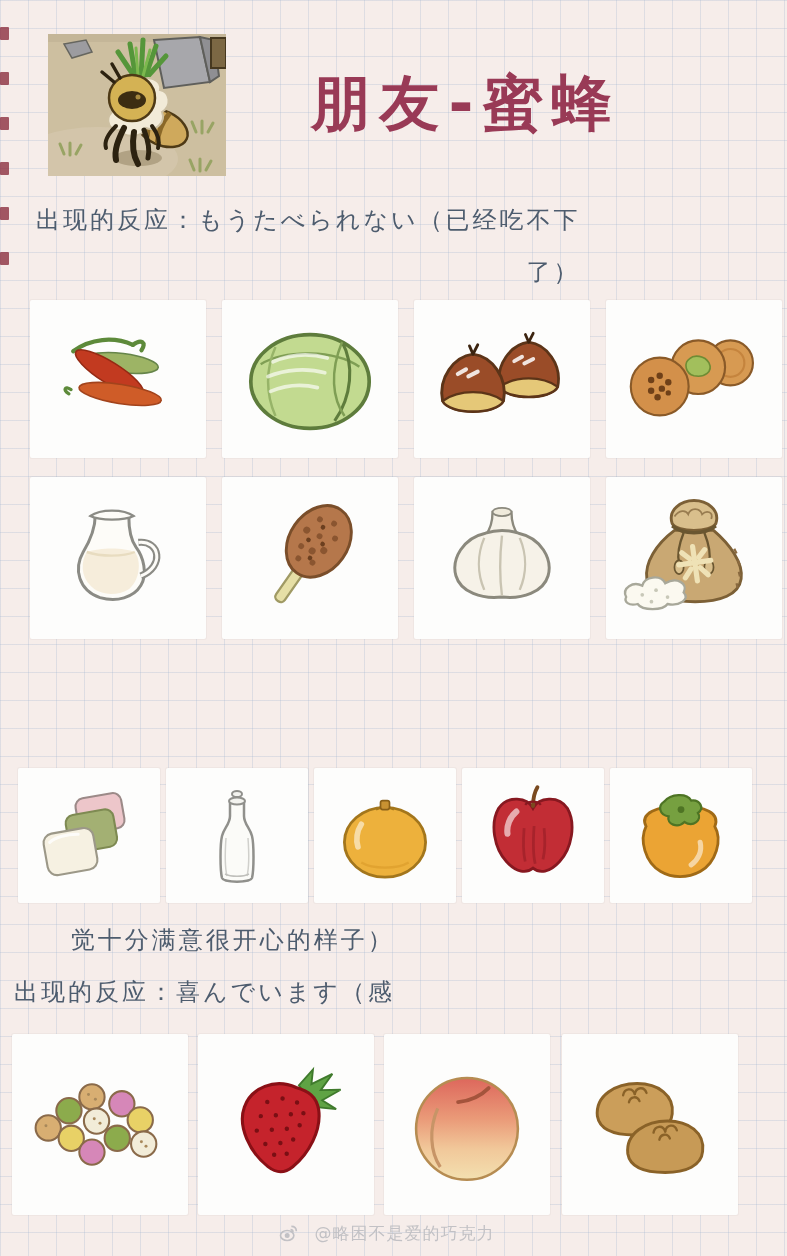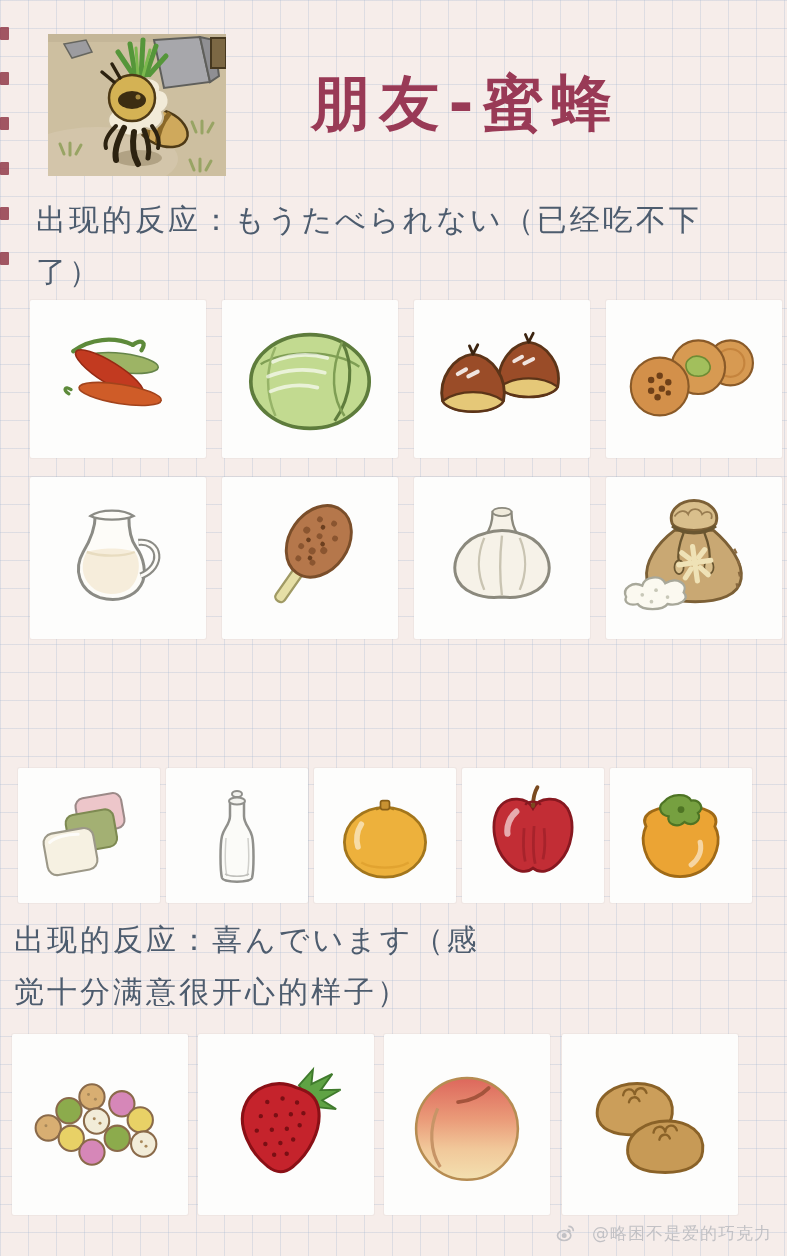--- a/index.html
+++ b/index.html
@@ -12,31 +12,31 @@
     background-size:28px 28px;
     font-family:"DejaVu Sans", sans-serif;
   }
   .title{
     position:absolute;left:228px;top:54px;width:475px;height:100px;
     display:flex;align-items:center;justify-content:center;
     font-size:60px;font-weight:bold;color:#993a56;letter-spacing:9px;
   }
   .bee{position:absolute;left:48px;top:34px;width:178px;height:142px;}
   .reaction{
-    position:absolute;color:#4d5c6e;font-size:30px;letter-spacing:3px;
-    line-height:52px;font-weight:500;white-space:nowrap;
+    position:absolute;color:#4d5c6e;font-size:24px;letter-spacing:3px;
+    line-height:52px;font-weight:500;white-space:nowrap;text-align:right;
   }
   .card{
     position:absolute;background:#fdfdfc;border-radius:2px;
     display:flex;align-items:center;justify-content:center;
     box-shadow:0 0 0 1px rgba(120,110,100,0.05);
   }
   .watermark{
     position:absolute;left:0;top:1219px;width:772px;height:28px;
-    display:flex;justify-content:flex-end;align-items:center;gap:17px;
+    display:flex;justify-content:center;align-items:center;gap:17px;
     color:#bdbdc1;font-size:17px;letter-spacing:1px;opacity:0.9;
   }
   .edge-mark{position:absolute;left:0;width:9px;height:13px;background:#8c3040;opacity:.8;border-radius:1px;}
 </style>
 </head>
 <body>
 
 <div id="page">
 
   <div class="edge-mark" style="top:27px"></div>
@@ -294,22 +294,22 @@
   <div class="card" style="left:610px;top:768px;width:142px;height:135px">
     <svg viewBox="0 0 110 100" width="124" height="113">
       <path d="M24 42 C18 30 34 24 55 24 C76 24 90 30 85 42 C92 54 86 74 72 82 C61 88 47 88 37 82 C23 74 18 54 24 42 Z" fill="#eba434" stroke="#a06a16" stroke-width="2.5"></path>
       <path d="M40 20 C34 24 36 32 44 33 C42 40 52 44 58 38 C66 43 74 36 70 30 C76 26 72 18 64 19 C60 12 46 13 40 20 Z" fill="#76a040" stroke="#4e7424" stroke-width="2"></path>
       <circle cx="55" cy="27" r="3" fill="#4e7424"></circle>
       <path d="M72 56 C74 64 70 72 64 76" stroke="rgba(255,255,255,0.55)" stroke-width="4.5" fill="none" stroke-linecap="round"></path>
     </svg>
   </div>
 
   <div class="reaction" style="left:14px;top:914px;">
+    <div>觉十分满意很开心的样子）</div>
     <div>出现的反应：喜んでいます（感</div>
-    <div>觉十分满意很开心的样子）</div>
   </div>
 
   <div class="card" style="left:12px;top:1034px;width:176px;height:181px">
     <svg viewBox="0 0 130 100" width="150" height="115">
       <g stroke="#8a6a4a" stroke-width="1.8">
         <circle cx="58" cy="26" r="11" fill="#d8ae72"></circle>
         <circle cx="84" cy="32" r="11" fill="#d687b8"></circle>
         <circle cx="38" cy="38" r="11" fill="#8cab4c"></circle>
         <circle cx="100" cy="46" r="11" fill="#e8d166"></circle>
         <circle cx="62" cy="47" r="11" fill="#f2ecd8"></circle>

